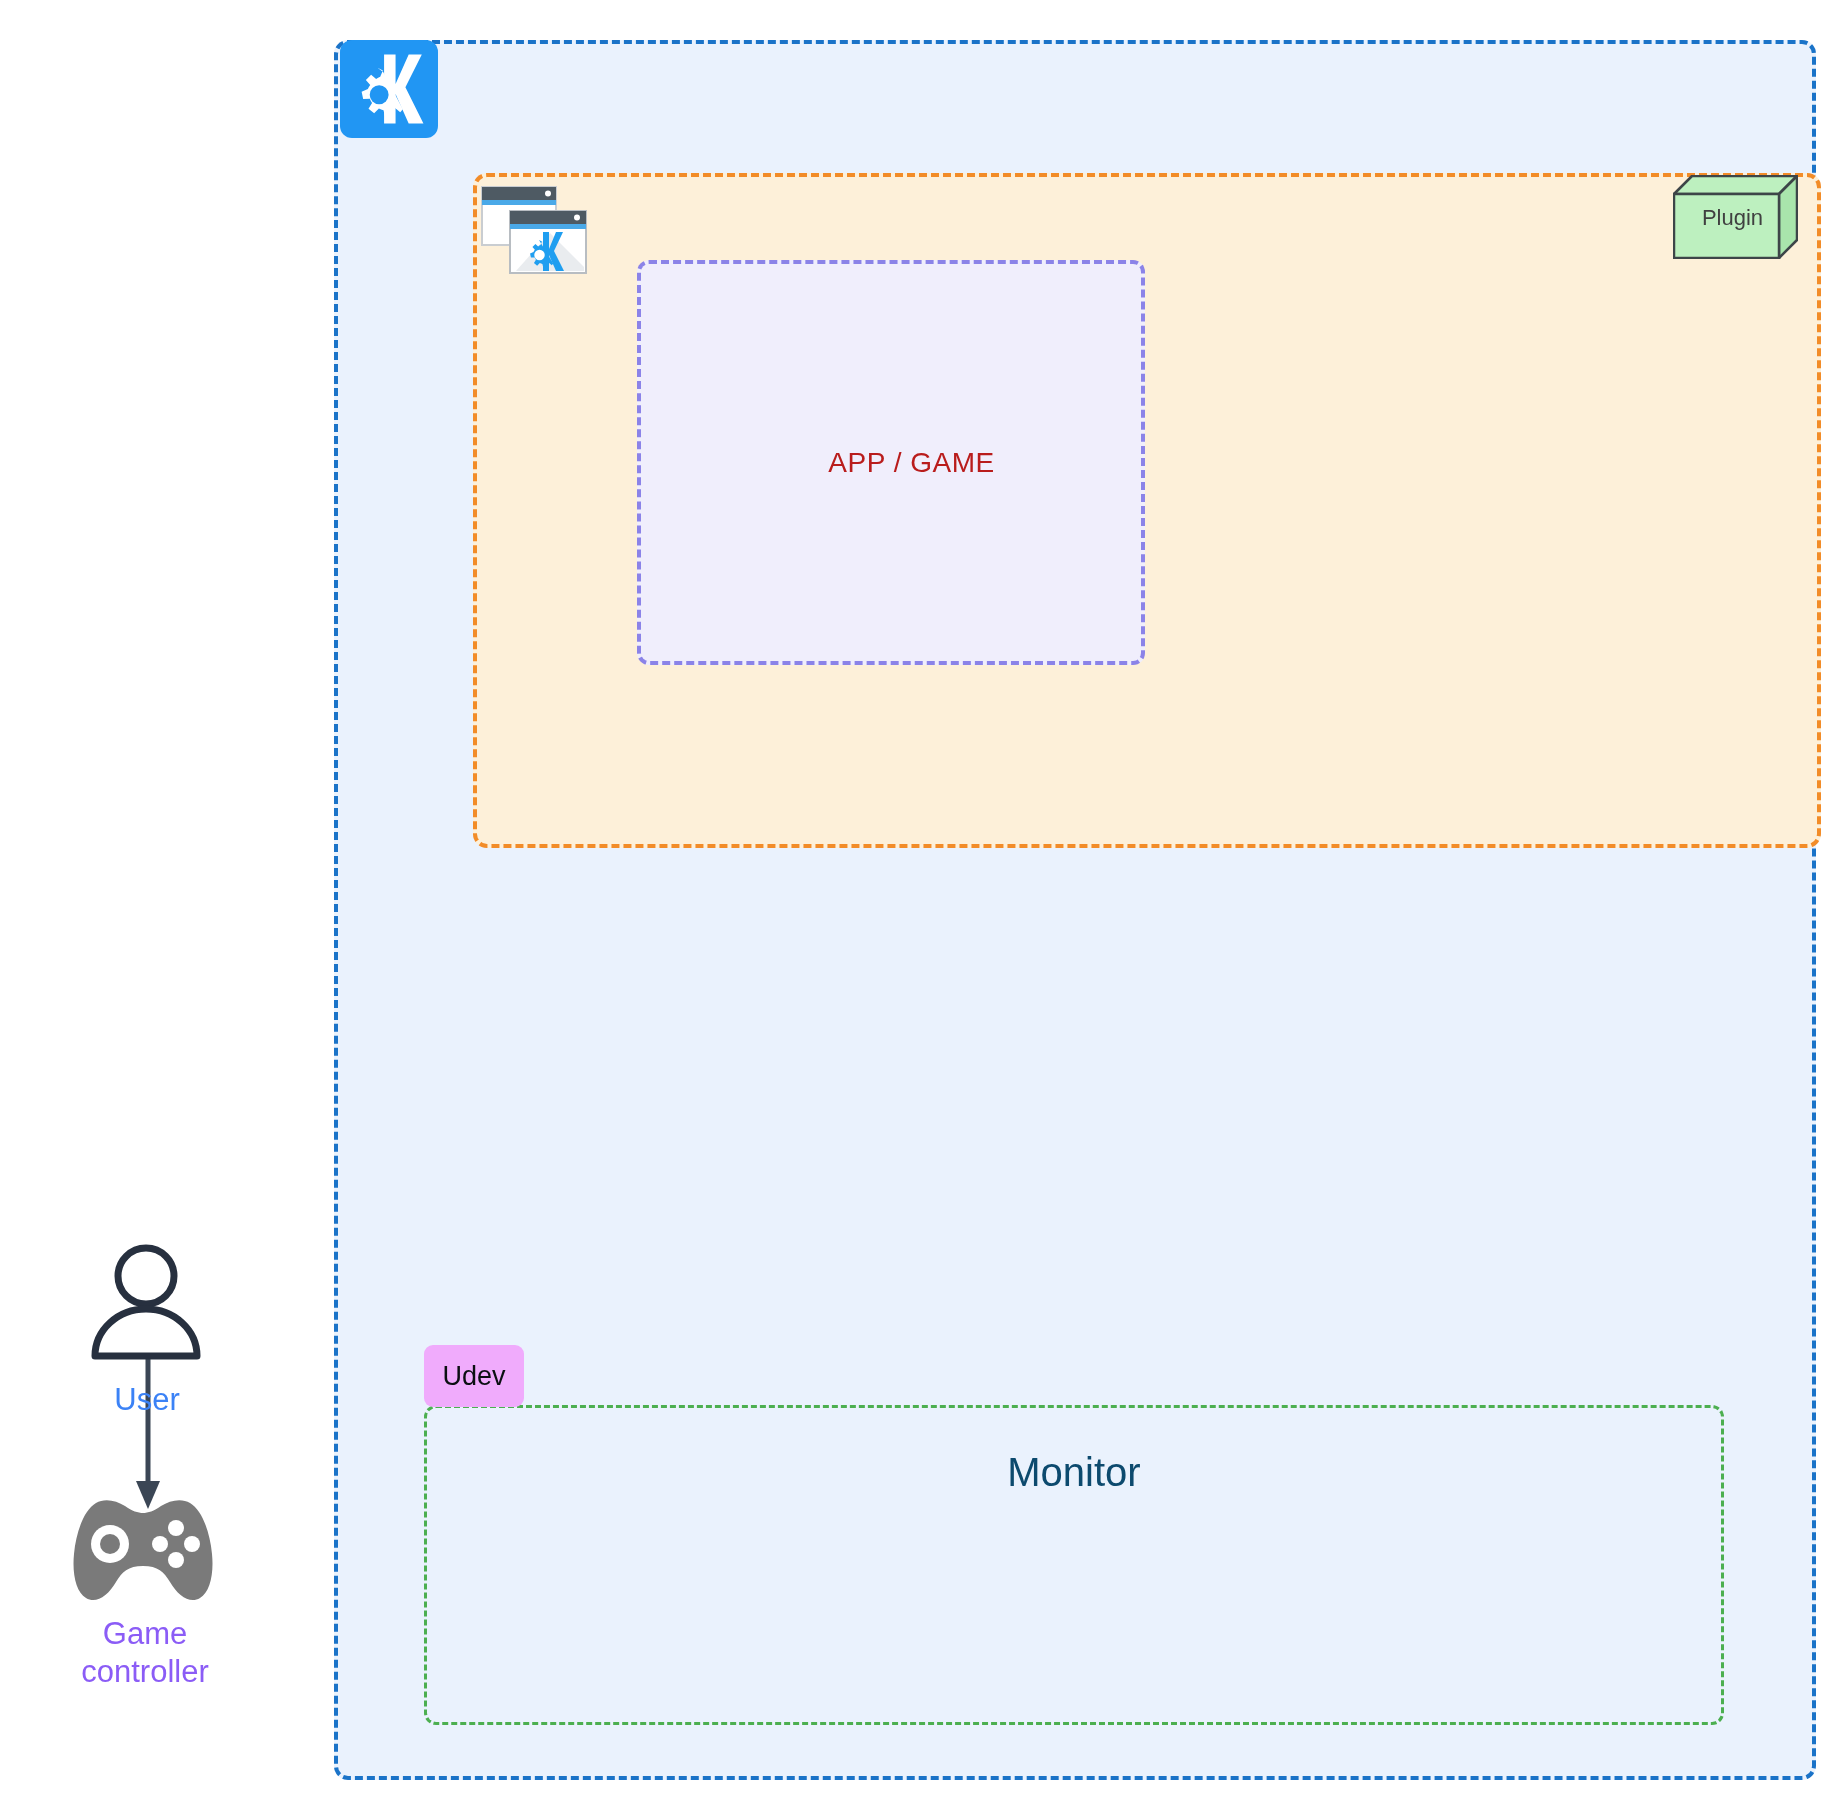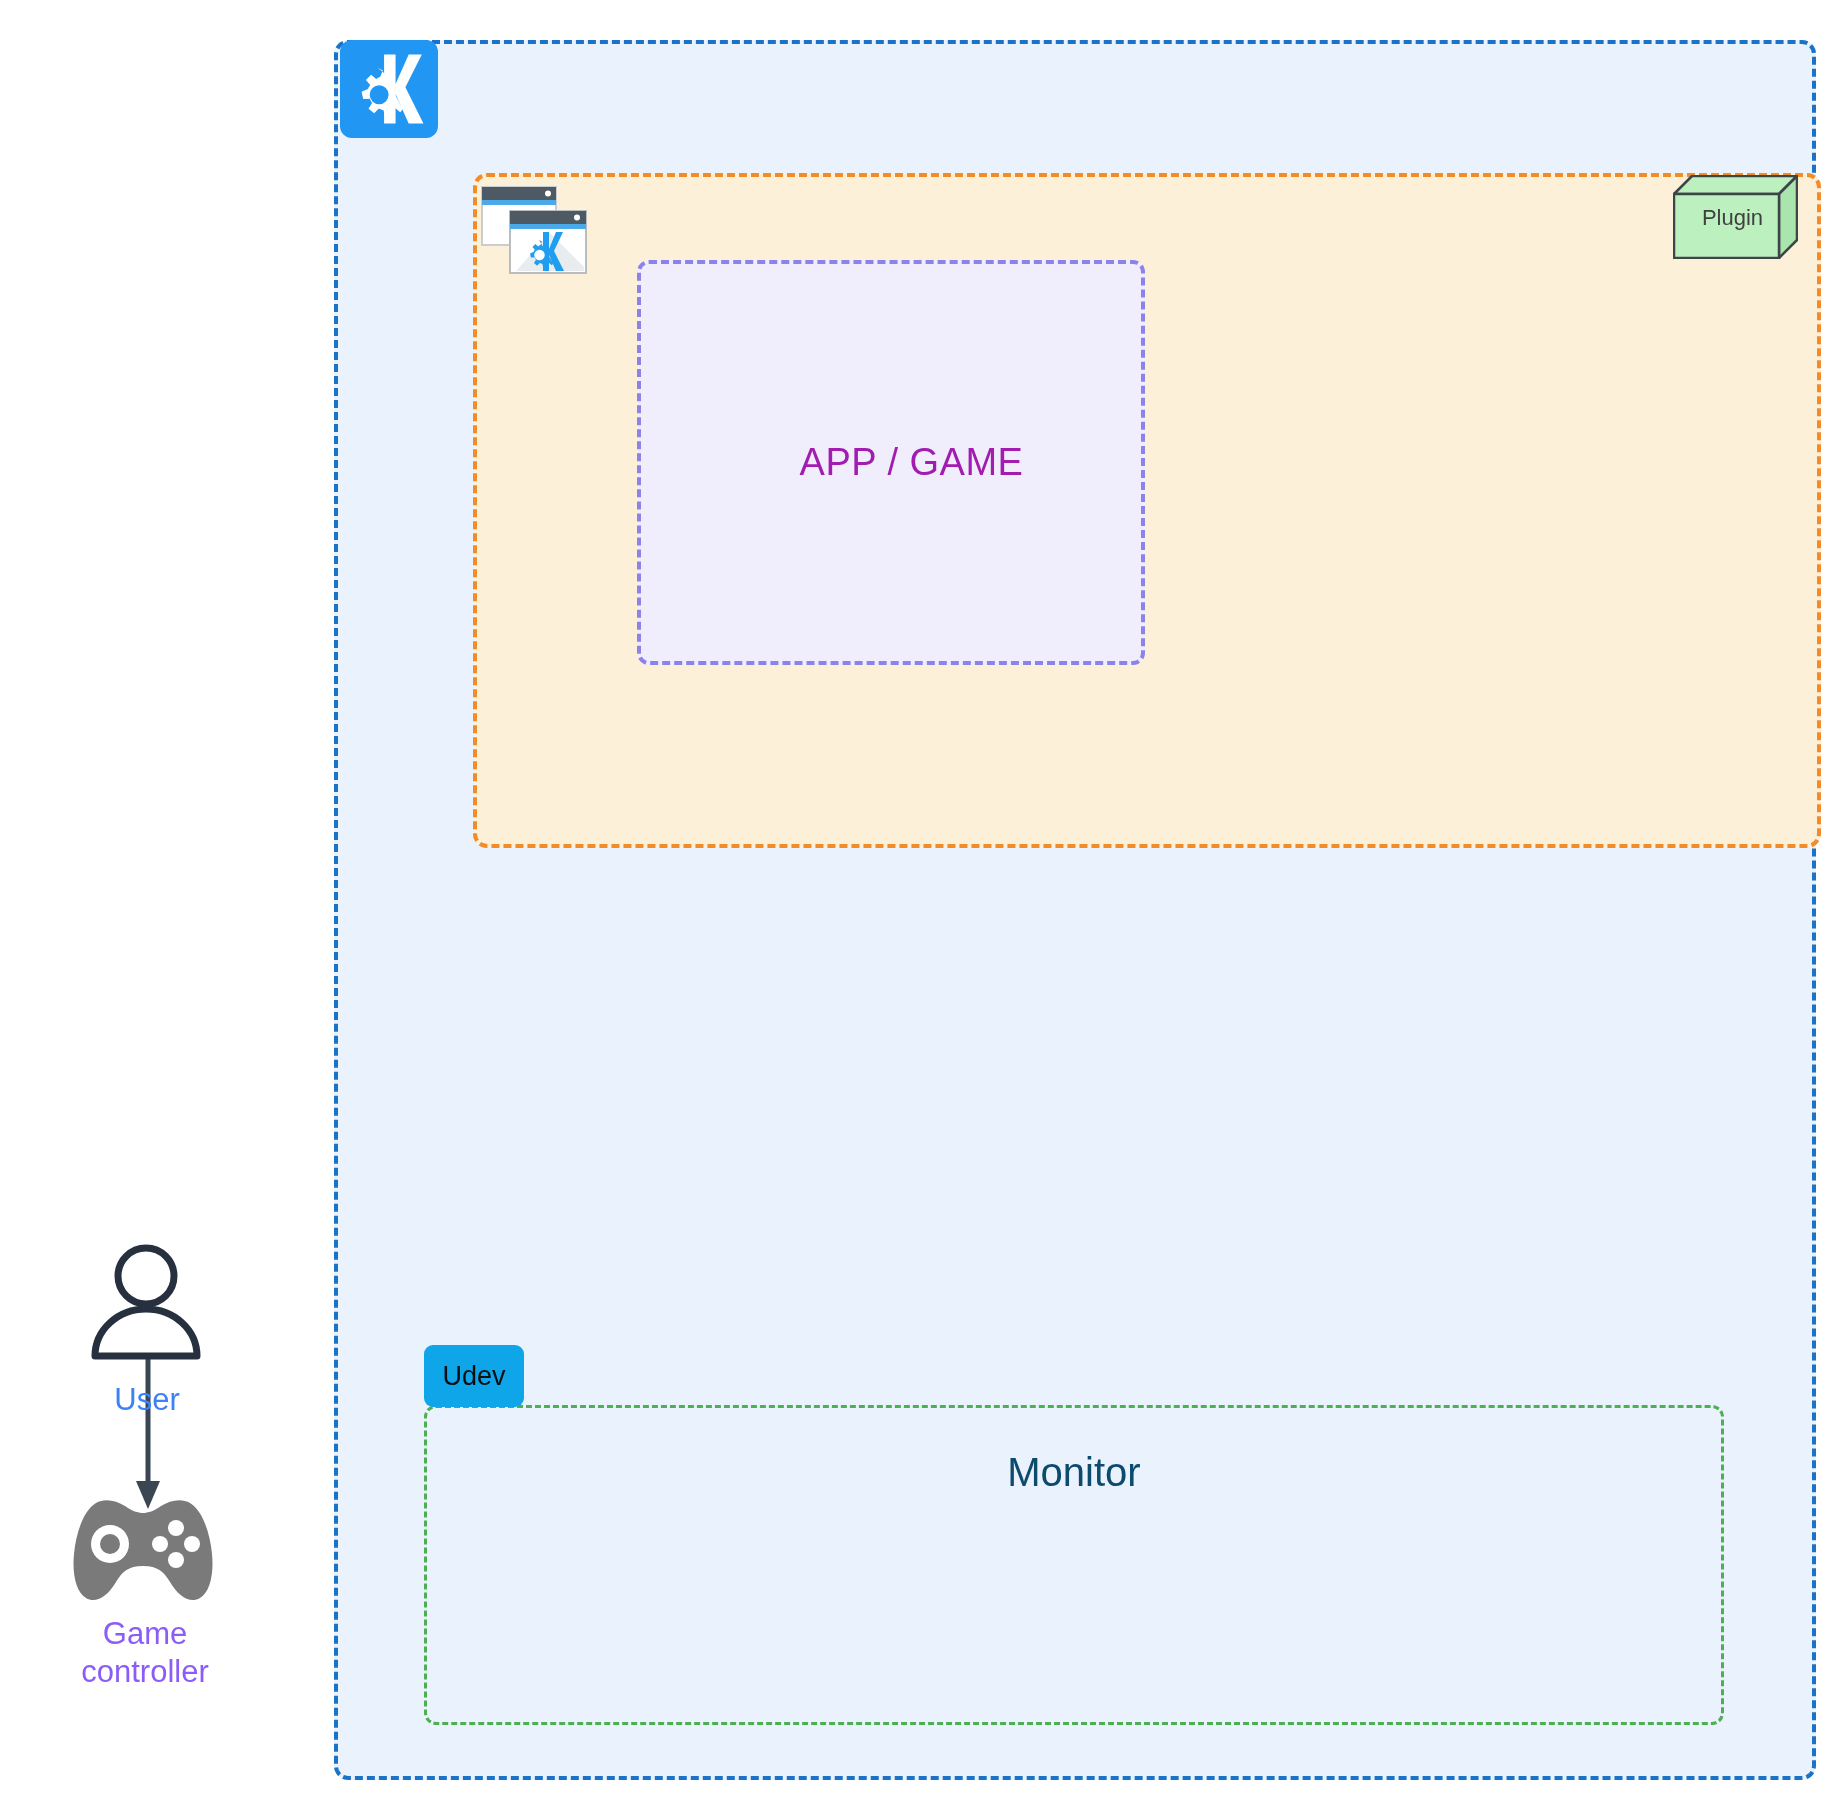--- a/index.html
+++ b/index.html
@@ -79,22 +79,22 @@
     background: #f0eefc;
     border: 4px dashed #8b83e8;
     border-radius: 12px;
     box-sizing: border-box;
     z-index: 4;
     display: flex;
     align-items: center;
     justify-content: center;
   }
   #app-game-label {
-    font-size: 38px;
-    color: #a21caf;
+    font-size: 28px;
+    color: #b91c1c;
     letter-spacing: 0.5px;
     white-space: nowrap;
     margin-left: 41px;
   }
 
   
   #plugin-node {
     position: absolute;
     left: 1673px;
     top: 175px;
@@ -115,21 +115,21 @@
     pointer-events: none;
   }
 
   
   #udev-pill {
     position: absolute;
     left: 424px;
     top: 1345px;
     width: 100px;
     height: 62px;
-    background: #0ea5e9;
+    background: #f0abfc;
     border-radius: 9px;
     display: flex;
     align-items: center;
     justify-content: center;
     z-index: 6;
   }
   #udev-label {
     font-size: 27px;
     color: #0b0f12;
   }

